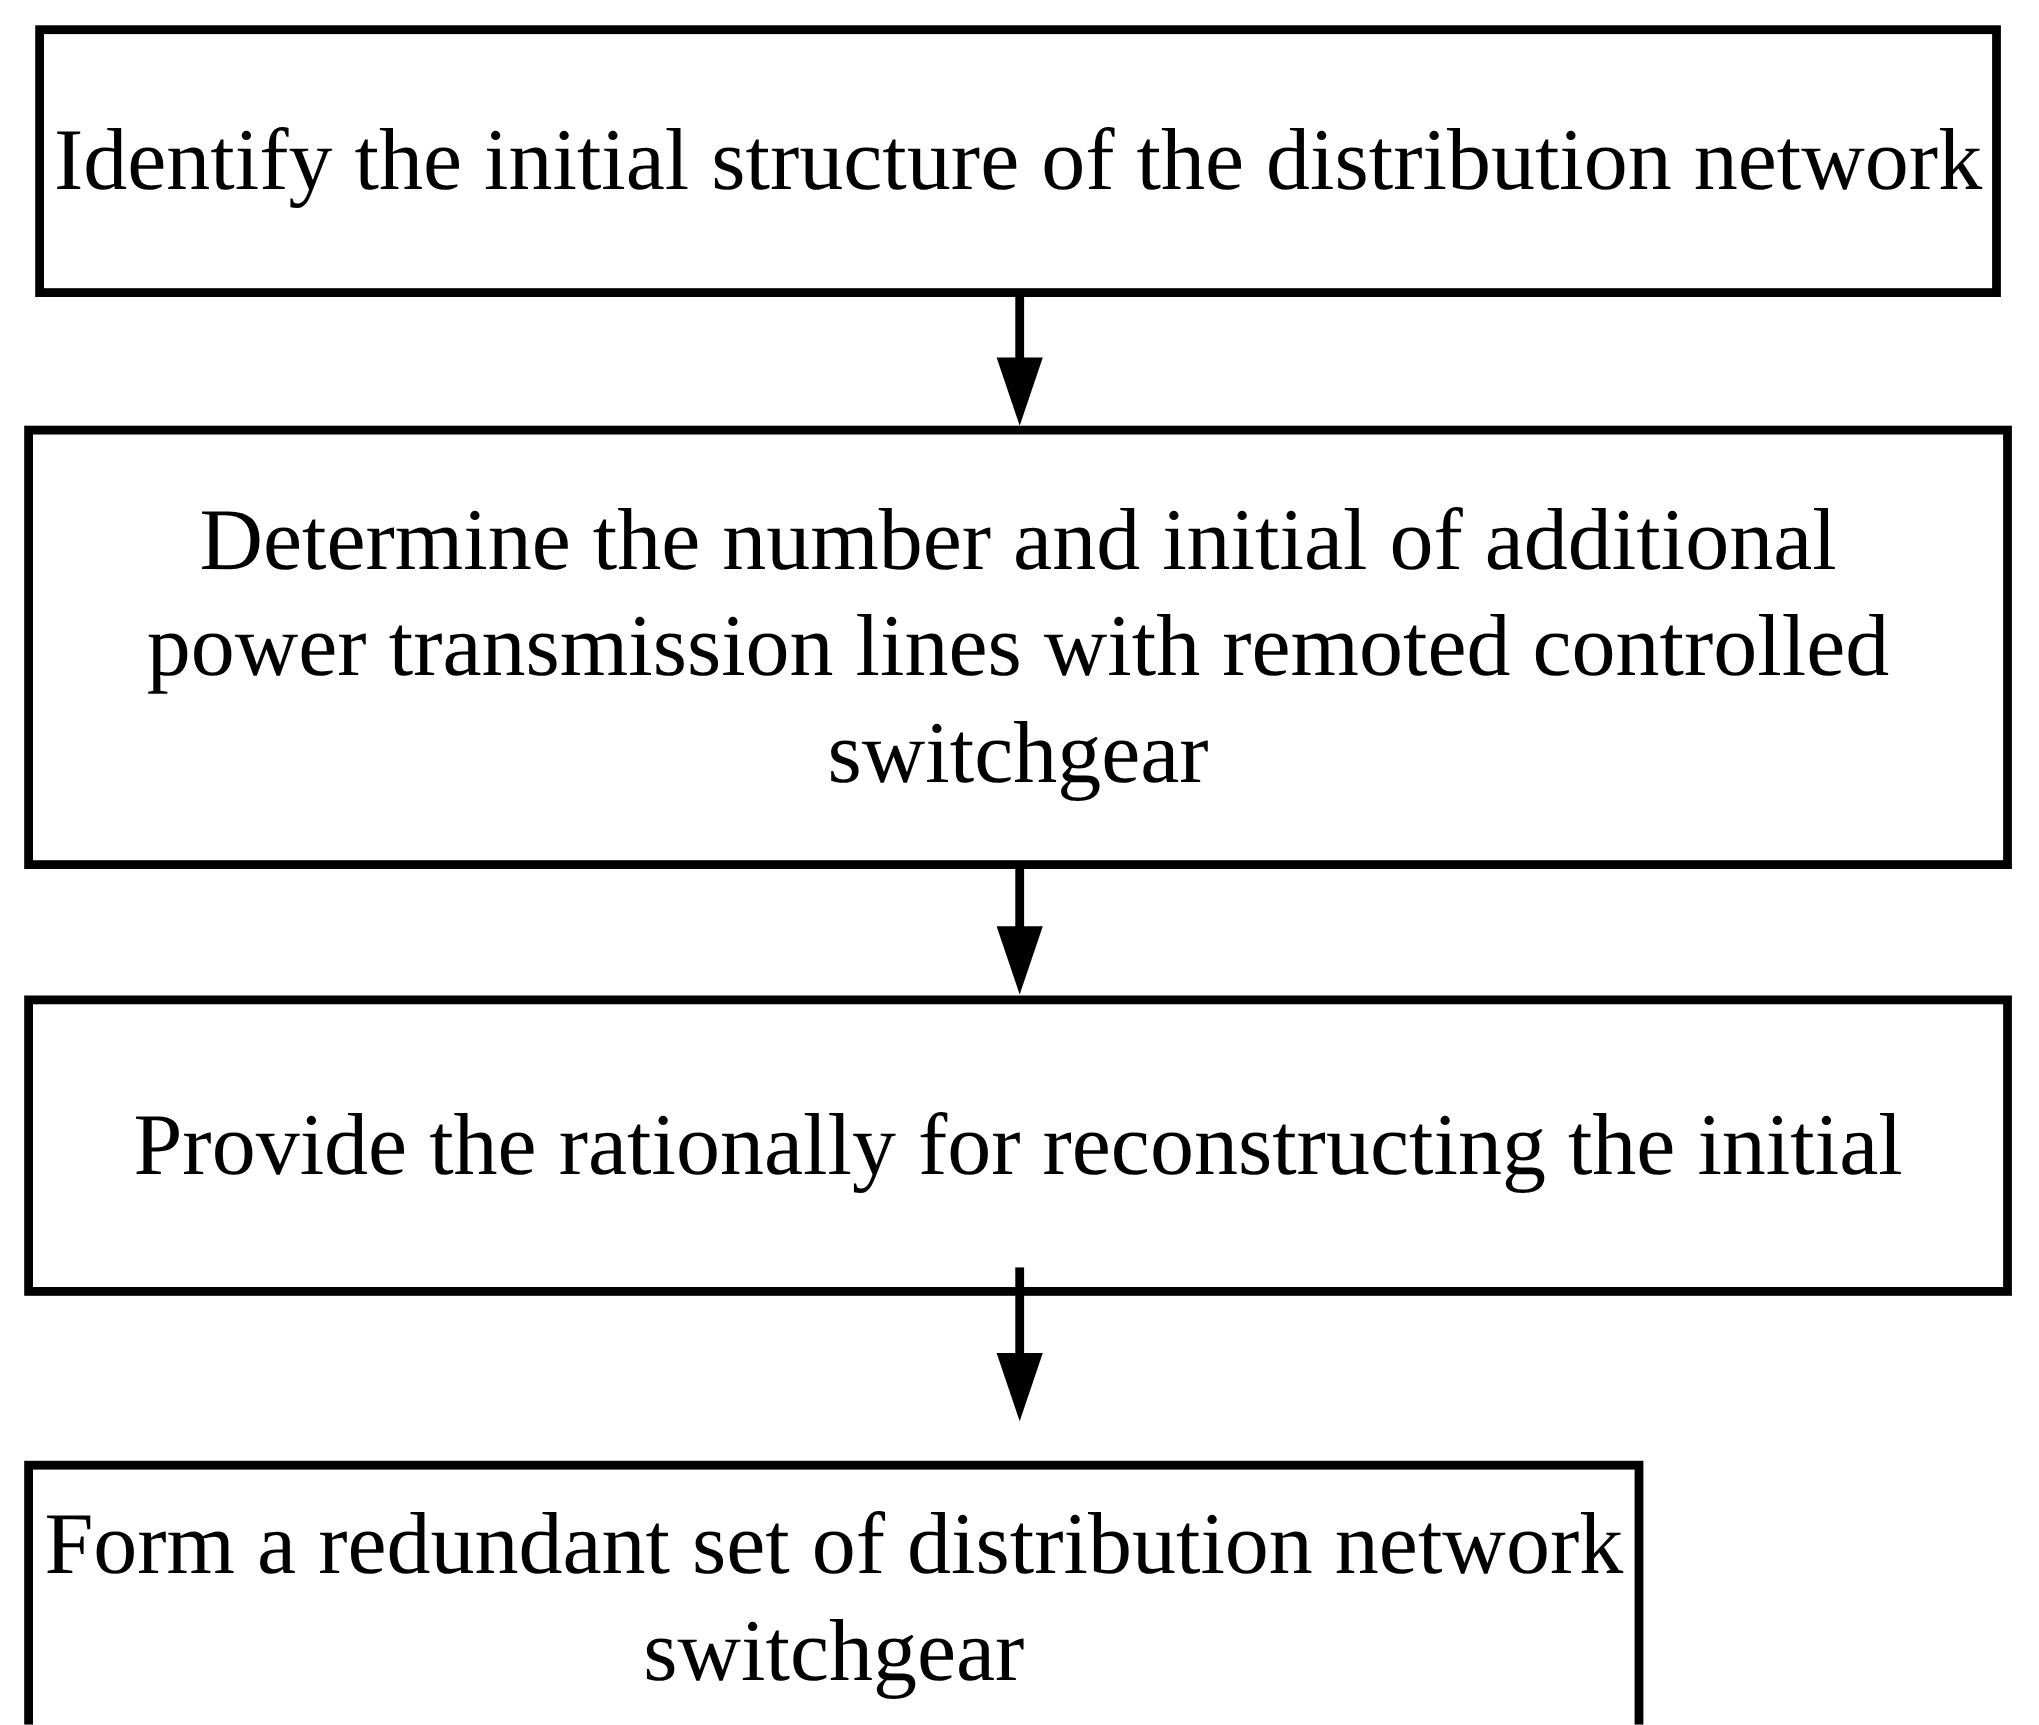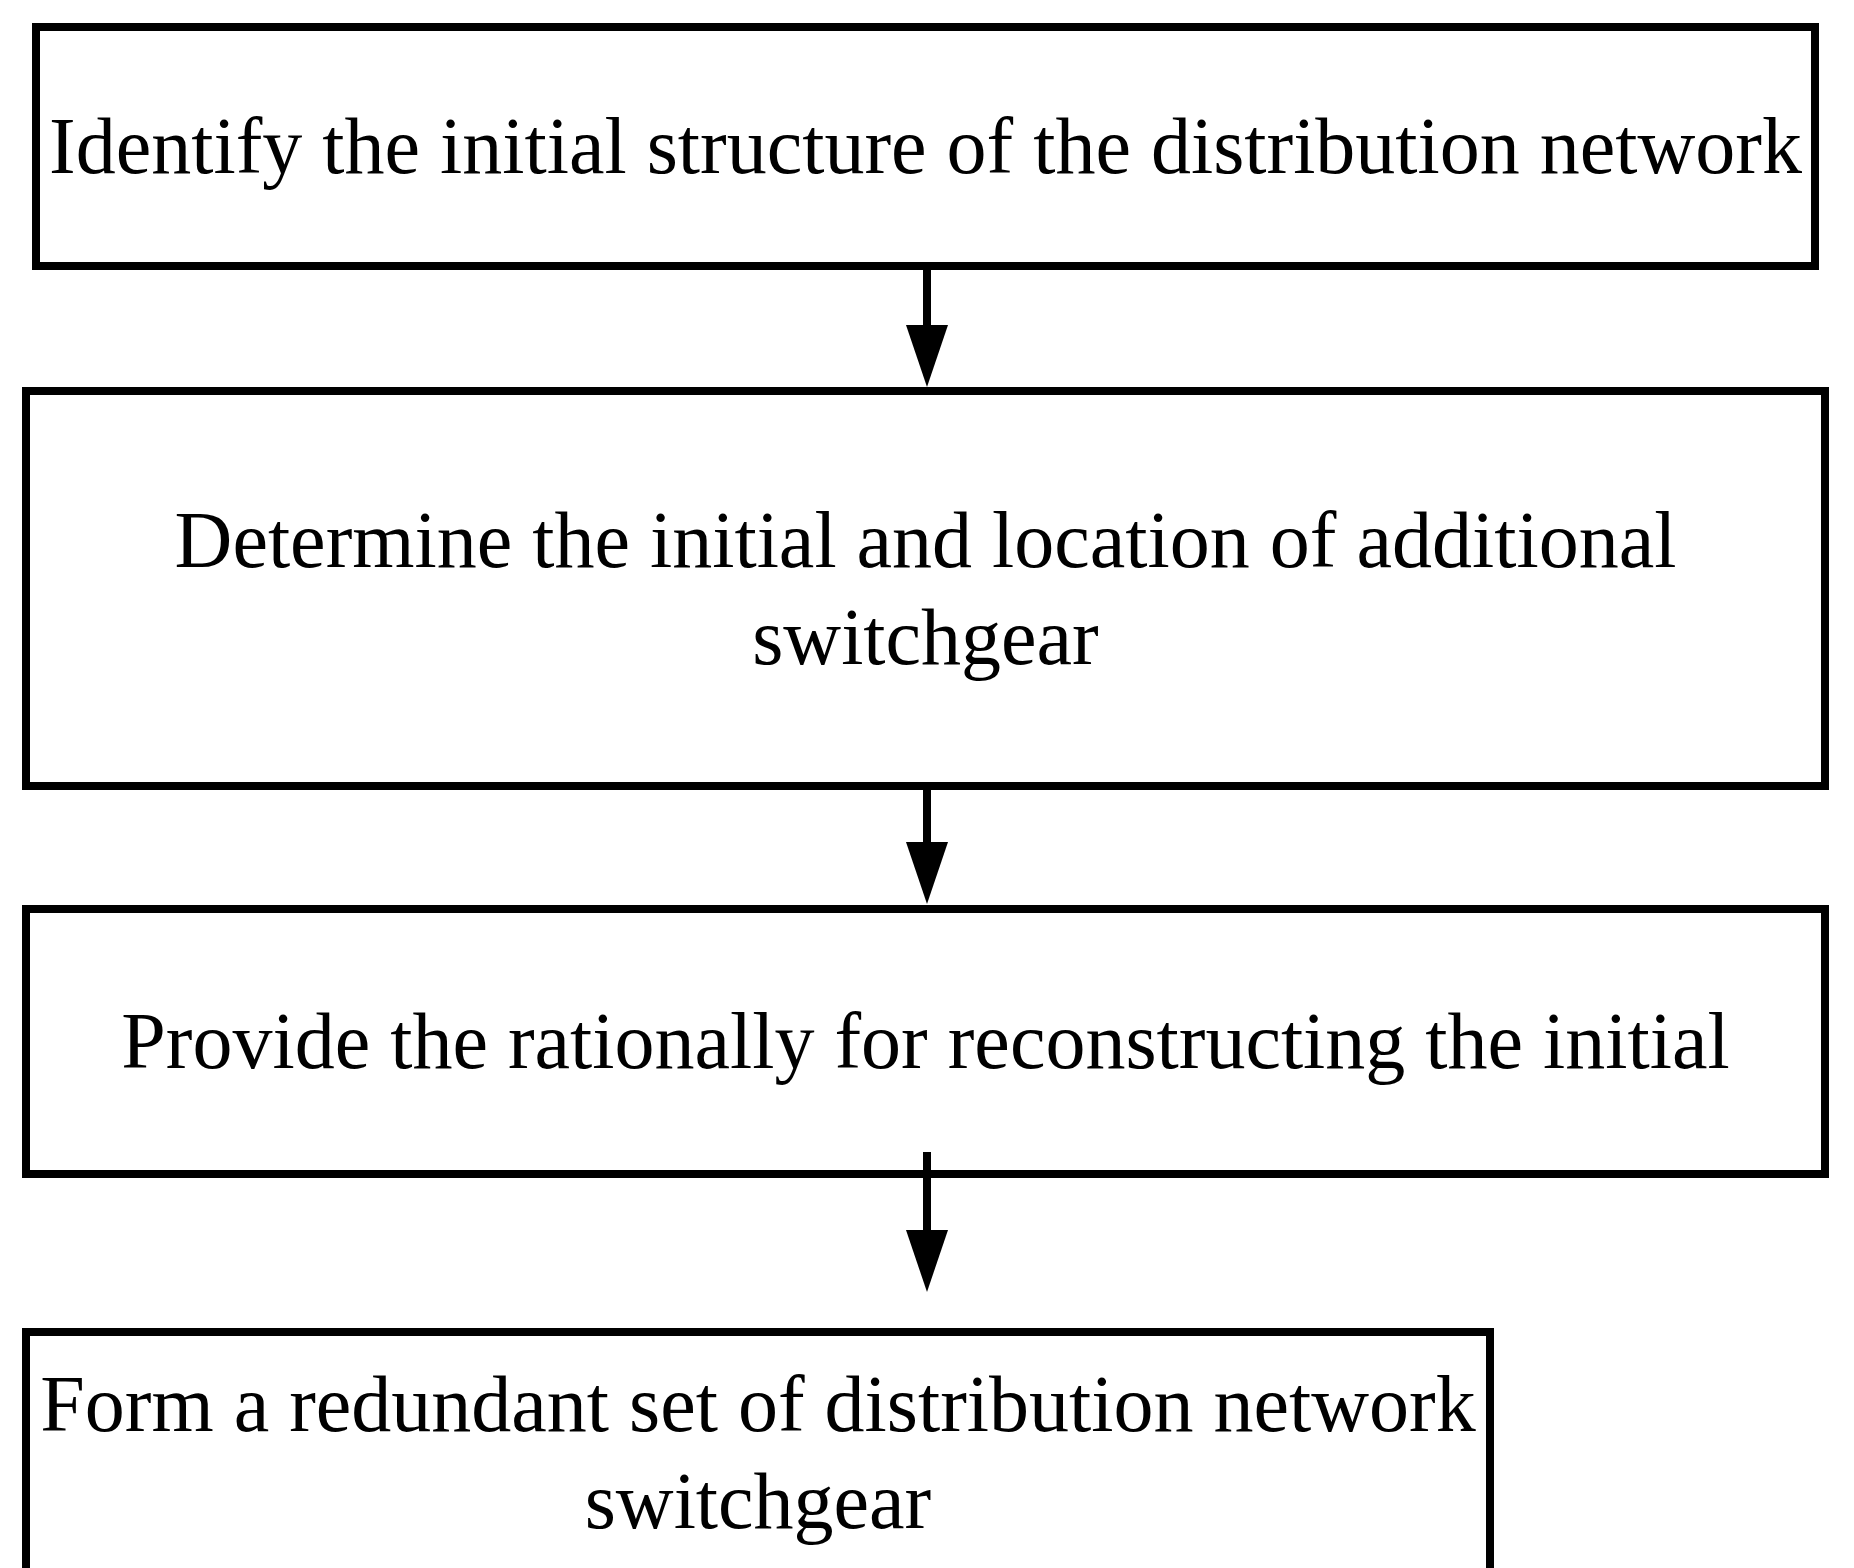--- a/index.html
+++ b/index.html
@@ -53,21 +53,22 @@
   <div class="box" id="box-step-1">
     <div>Identify the initial structure of the distribution network</div>
   </div>
 
   <svg class="arrow" id="arrow-1" viewBox="0 0 44 117" xmlns="http://www.w3.org/2000/svg" aria-hidden="true">
     <rect x="18" y="0" width="8" height="60"></rect>
     <polygon points="1,55 43,55 22,117"></polygon>
   </svg>
 
   <div class="box" id="box-step-2">
-    <div>Determine the initial and location of additional</div>
+    <div>Determine the number and initial of additional</div>
+    <div>power transmission lines with remoted controlled</div>
     <div>switchgear</div>
   </div>
 
   <svg class="arrow" id="arrow-2" viewBox="0 0 44 114" xmlns="http://www.w3.org/2000/svg" aria-hidden="true">
     <rect x="18" y="0" width="8" height="58"></rect>
     <polygon points="1,52 43,52 22,114"></polygon>
   </svg>
 
   <div class="box" id="box-step-3">
     <div>Provide the rationally for reconstructing the initial</div>

